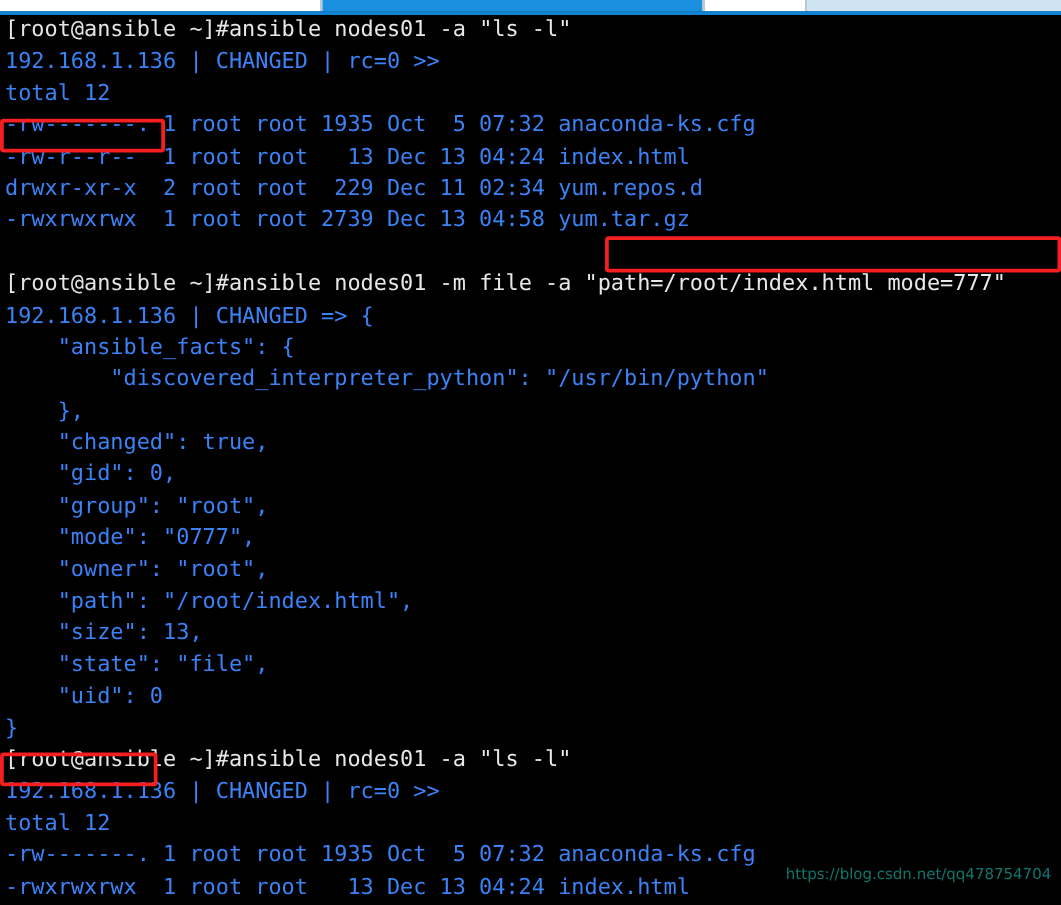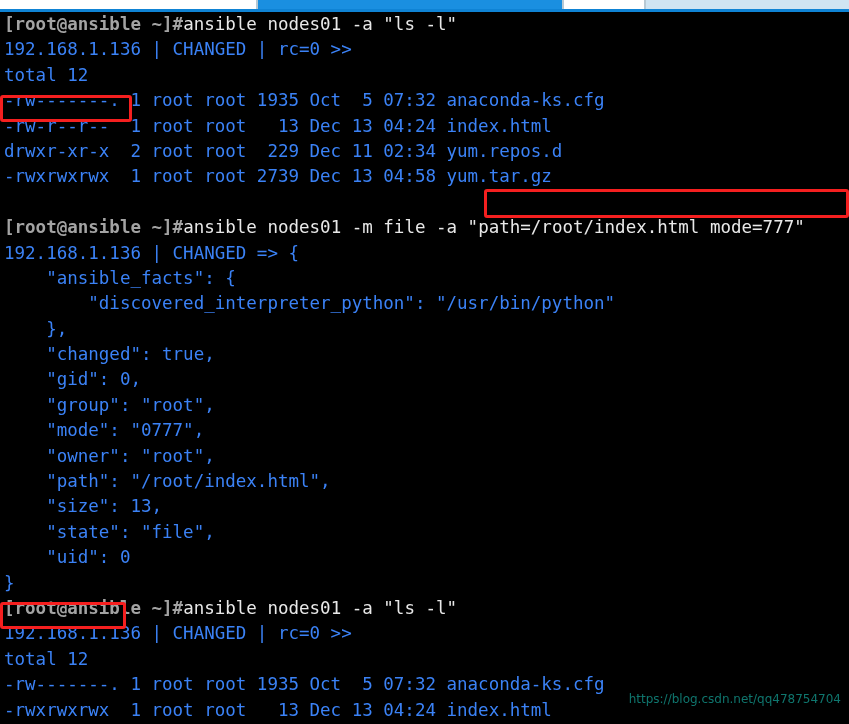--- a/index.html
+++ b/index.html
@@ -54,22 +54,22 @@
   .line {
     height: 25.4px;
     padding-left: 4px;
     white-space: pre;
   }
   .blank { height: 25.4px; }
 
   .yel   { color: #3b82f6; }
   .white { color: #e8e8e8; }
   .prompt {
-    color: #a3a3a3;
-    font-weight: bold;
+    color: #e5e5e5;
+    font-weight: normal;
   }
 
   
   .redbox {
     position: absolute;
     border: 3px solid #f51f1f;
     border-radius: 3px;
     box-sizing: border-box;
     pointer-events: none;
   }

